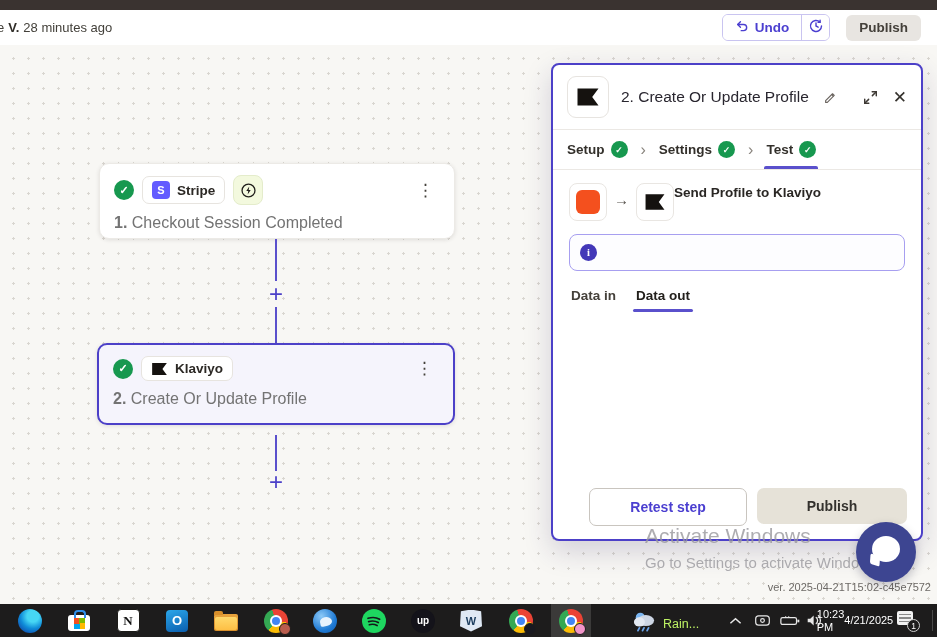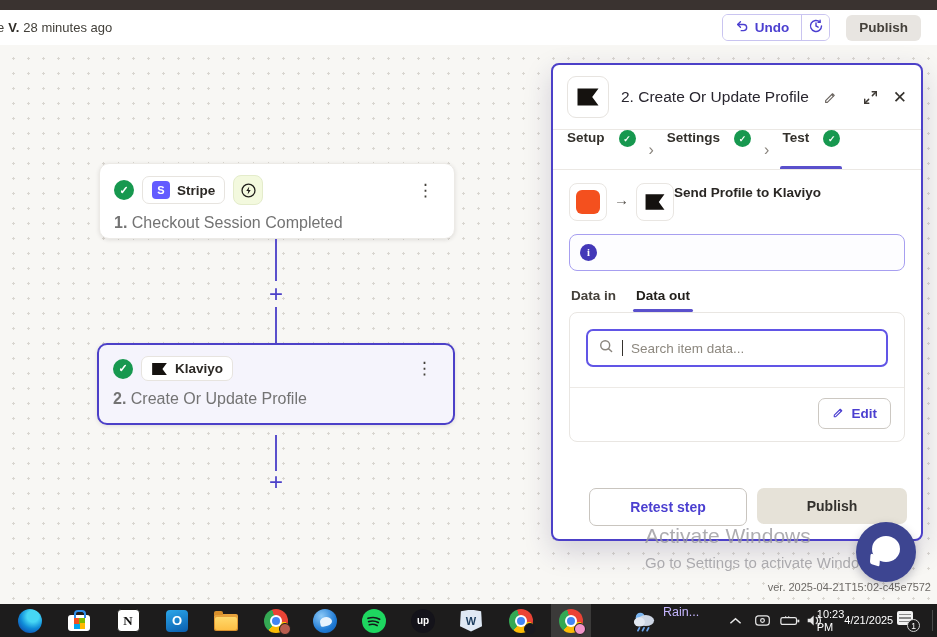--- a/index.html
+++ b/index.html
@@ -41,21 +41,21 @@
   .panel{position:absolute;left:551px;top:18px;width:372px;height:478px;background:#fff;border:2px solid #4c40c8;border-radius:8px;box-shadow:0 10px 28px rgba(40,30,90,.18);z-index:5;box-sizing:border-box;}
   .p-header{display:flex;align-items:center;gap:12px;padding:11px 14px;border-bottom:1px solid #ebe8e4;}
   .app-icon-lg{width:40px;height:40px;border:1px solid #e7e4e0;border-radius:9px;display:flex;align-items:center;justify-content:center;background:#fff;flex:0 0 auto;}
   .p-title{font-size:15.5px;color:#29262f;white-space:nowrap;}
   .pencil-btn{display:inline-flex;margin-left:2px;cursor:pointer;}
   .p-header-actions{margin-left:auto;display:flex;align-items:center;gap:14px;}
   .icon-btn{cursor:pointer;display:inline-flex;align-items:center;justify-content:center;color:#3e3a35;}
   .close-x{font-size:17px;color:#35322d;font-weight:400;}
 
   .p-tabs{display:flex;align-items:stretch;height:39px;padding:0 14px;border-bottom:1px solid #ebe8e4;gap:13px;}
-  .p-tab{display:flex;gap:14px;font-size:13.5px;font-weight:700;color:#33302b;cursor:pointer;position:relative;}
+  .p-tab{display:flex;align-items:center;gap:6px;font-size:13.5px;font-weight:700;color:#33302b;cursor:pointer;position:relative;}
   .p-tab .check-circle{width:17px;height:17px;font-size:9px;}
   .p-tab.active::after{content:"";position:absolute;left:-2px;right:-2px;bottom:0;height:3px;background:#5a50cc;border-radius:2px 2px 0 0;}
   .tab-chev{display:flex;align-items:center;color:#8a857e;font-size:16px;}
 
   .p-body{padding:13px 16px 0 16px;}
   .sample-row{display:flex;align-items:flex-start;}
   .mini-box{width:36px;height:36px;border:1px solid #e9e6e2;border-radius:8px;display:flex;align-items:center;justify-content:center;background:#fff;flex:0 0 auto;}
   .orange-sq{width:24px;height:24px;border-radius:6px;background:#f4501e;}
   .arrow-right{margin:8px 7px 0 7px;color:#55504a;font-size:15px;}
   .sample-text{}
@@ -114,21 +114,21 @@
   .chrome-i::before{content:"";position:absolute;left:6px;top:6px;width:12px;height:12px;border-radius:50%;background:#fff;}
   .chrome-i::after{content:"";position:absolute;left:8px;top:8px;width:8px;height:8px;border-radius:50%;background:#4285f4;}
   .badge{position:absolute;right:5px;bottom:2px;width:12px;height:12px;border-radius:50%;border:1.5px solid #1d1c1c;box-sizing:border-box;}
   .badge-avatar{background:#b95d4e;}
   .badge-dark{background:#191920;}
   .badge-pink{background:#f295c9;}
   .spotify-svg,.cloud-svg{display:block;}
   .upwork-i{width:24px;height:24px;border-radius:50%;background:#14131a;color:#fff;font-weight:700;font-size:10px;display:flex;align-items:center;justify-content:center;}
   .wscribe-i{width:23px;height:22px;background:#dfe9f5;clip-path:polygon(50% 100%,2% 76%,6% 8%,50% 0,94% 8%,98% 76%);color:#1b3d5f;font-weight:700;font-size:11px;display:flex;align-items:center;justify-content:center;}
   .tray{position:absolute;top:0;height:33px;display:flex;align-items:center;color:#e9e9e9;}
-  .weather-label{position:absolute;left:663px;top:0;height:16px;display:flex;align-items:center;font-size:12.5px;color:#c4b5fd;}
+  .weather-label{position:absolute;left:663px;top:12px;height:16px;display:flex;align-items:center;font-size:12.5px;color:#bef264;}
   .clock{position:absolute;left:824px;top:0;width:62px;height:33px;display:flex;flex-direction:row;align-items:center;justify-content:center;font-size:11px;line-height:13px;color:#fff;}
   .notif{position:absolute;left:894px;top:5px;width:26px;height:23px;cursor:pointer;}
   .notif-sq{position:absolute;left:3px;top:2px;width:16px;height:14px;background:#f2f2f2;border-radius:2px;}
   .notif-sq::after{content:"";position:absolute;left:2px;top:3px;width:12px;height:8px;background:repeating-linear-gradient(#8a8a8a 0 1.5px,transparent 1.5px 3.5px);}
   .notif-badge{position:absolute;right:0;bottom:0;width:13px;height:13px;border-radius:50%;border:1.5px solid #cfcfcf;background:#1d1c1c;color:#fff;font-size:8.5px;display:flex;align-items:center;justify-content:center;box-sizing:border-box;}
   .desk-sep{position:absolute;right:4px;top:6px;width:1px;height:21px;background:#4a4a4a;}
 </style>
 </head>
 <body>
 
@@ -292,42 +292,20 @@
 
         <div class="info-banner">
           <span class="info-ico">i</span>
         </div>
 
         <div class="data-tabs">
           <span class="dtab">Data in</span>
           <span class="dtab active">Data out</span>
         </div>
 
-        <div class="data-card">
-          <div class="search-wrap">
-            <div class="search-box">
-              <span><svg viewBox="0 0 20 20" width="16" height="16">
-                    <circle cx="9" cy="9" r="5.6" fill="none" stroke="#8a857e" stroke-width="1.8"></circle>
-                    <line x1="13.3" y1="13.3" x2="17" y2="17" stroke="#8a857e" stroke-width="1.8" stroke-linecap="round"></line>
-                  </svg></span>
-              <span class="caret"></span>
-              <span class="search-ph">Search item data...</span>
-            </div>
-          </div>
-          <div class="card-divider"></div>
-          <div class="edit-row">
-            <span class="edit-btn">
-              <span><svg viewBox="0 0 20 20" width="13" height="13" fill="none" stroke="#4b3fd0" stroke-width="1.7" stroke-linejoin="round">
-                    <path d="M3.5 14.2V16.5h2.3L15 7.3 12.7 5z"></path>
-                    <path d="M11.6 6.1l2.3 2.3"></path>
-                  </svg></span>
-              <span>Edit</span>
-            </span>
-          </div>
-        </div>
       </div>
 
       <div class="p-footer">
         <div class="retest-btn">
             <span>Retest step</span>
           </div>
         <div class="publish-btn">
             <span>Publish</span>
           </div>
       </div>

